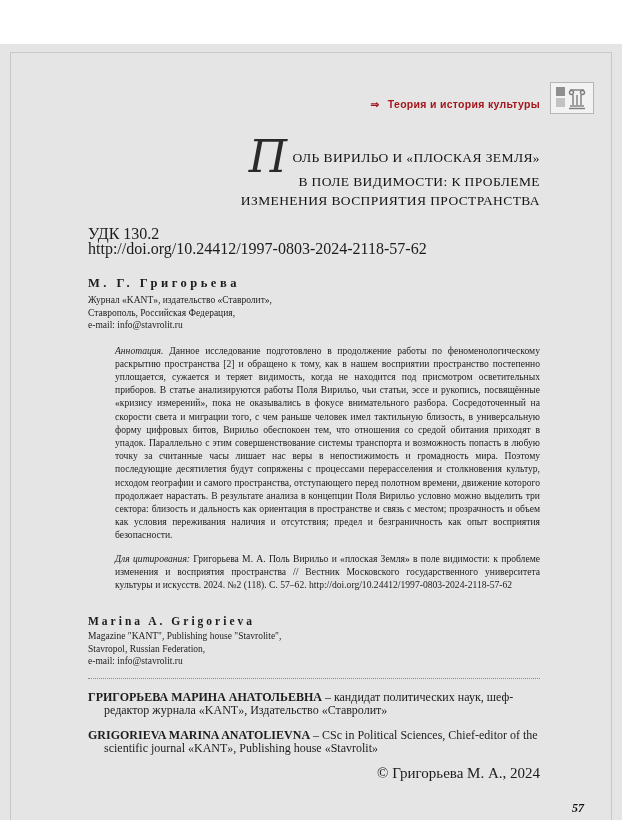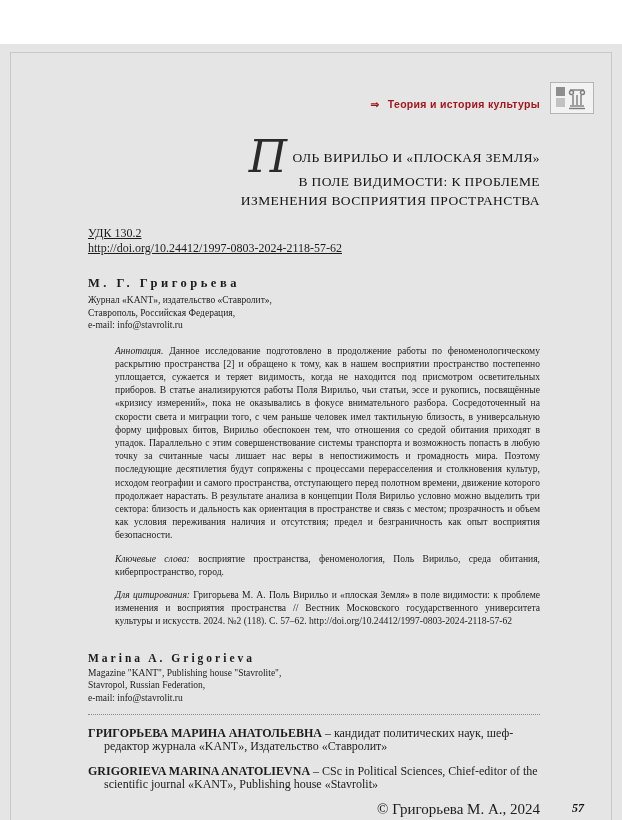--- a/index.html
+++ b/index.html
@@ -20,21 +20,21 @@
   .logo-box svg{display:block;}
 
   
   .title-block{text-align:right;margin-top:32px;font-size:13.5px;line-height:19px;
         letter-spacing:0.4px;color:#141414;}
   .title-line1{display:flex;justify-content:flex-end;align-items:center;}
   .drop-cap{font-family:"DejaVu Serif", serif;font-style:italic;font-size:44px;
         line-height:30px;margin-right:5px;color:#2a2a2a;}
 
   
-  .meta-block{margin-top:16px;font-size:12px;line-height:15px;text-decoration:underline;}
+  .meta-block{margin-top:16px;font-size:16px;line-height:15px;}
   .doi-link{color:#1c1c1c;text-decoration:none;}
 
   
   .author-name-ru{margin-top:20px;font-weight:bold;font-size:12.5px;letter-spacing:3.5px;}
   .affil{font-size:9.5px;line-height:12.5px;margin-top:3px;}
   .affil .em-label{}
   .email-link{color:#1c1c1c;text-decoration:none;}
 
   
   .indented{margin-left:27px;}
@@ -107,23 +107,20 @@
       <div>
         <span class="em-label">e-mail:</span>
         <a href="#" class="email-link">info@stavrolit.ru</a>
       </div>
     </div>
 
     <div class="abstract indented">
       <span class="lead">Аннотация.</span><span> Данное исследование подготовлено в продолжение работы по феноменологическому раскрытию пространства [2] и обращено к тому, как в нашем восприятии пространство постепенно уплощается, сужается и теряет видимость, когда не находится под присмотром осветительных приборов. В статье анализируются работы Поля Вирильо, чьи статьи, эссе и рукопись, посвящённые «кризису измерений», пока не оказывались в фокусе внимательного разбора. Сосредоточенный на скорости света и миграции того, с чем раньше человек имел тактильную близость, в универсальную форму цифровых битов, Вирильо обеспокоен тем, что отношения со средой обитания приходят в упадок. Параллельно с этим совершенствование системы транспорта и возможность попасть в любую точку за считанные часы лишает нас веры в непостижимость и громадность мира. Поэтому последующие десятилетия будут сопряжены с процессами перерасселения и столкновения культур, исходом географии и самого пространства, отступающего перед полотном времени, движение которого продолжает нарастать. В результате анализа в концепции Поля Вирильо условно можно выделить три сектора: близость и дальность как ориентация в пространстве и связь с местом; прозрачность и объем как условия переживания наличия и отсутствия; предел и безграничность как опыт восприятия безопасности.</span>
     </div>
 
-    <div class="keywords indented">
-      <span class="lead">Ключевые слова:</span><span> восприятие пространства, феноменология, Поль Вирильо, среда обитания, киберпространство, город.</span>
-    </div>
 
     <div class="citation indented">
       <span class="lead">Для цитирования:</span><span> Григорьева М. А. Поль Вирильо и «плоская Земля» в поле видимости: к проблеме изменения и восприятия пространства // Вестник Московского государственного университета культуры и искусств. 2024. №2 (118). С. 57–62. http://doi.org/10.24412/1997-0803-2024-2118-57-62</span>
     </div>
 
     <div class="title-en">
     </div>
 
     <div class="author-name-en">Marina A. Grigorieva</div>
     <div class="affil">

